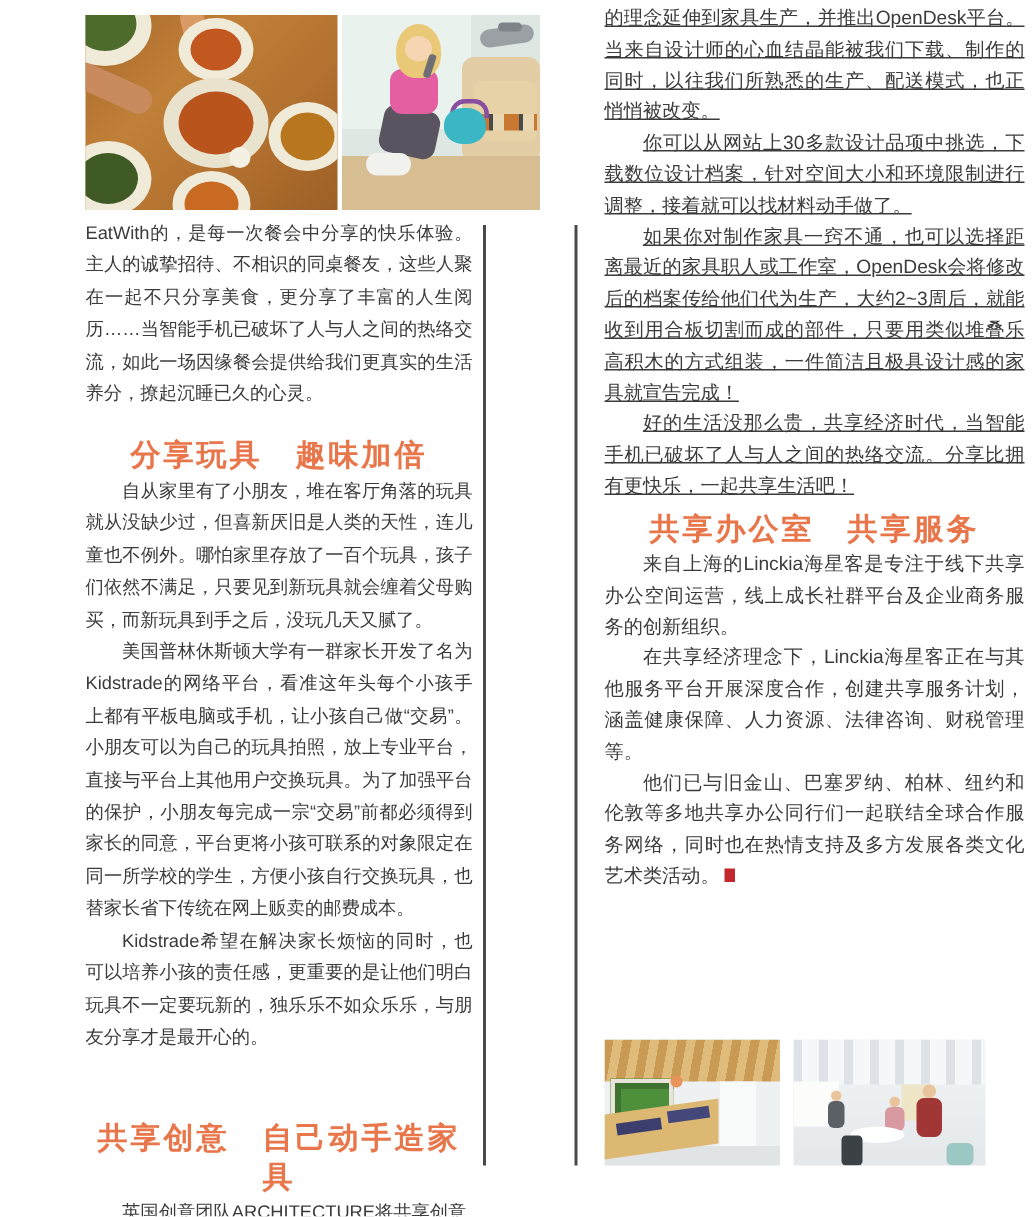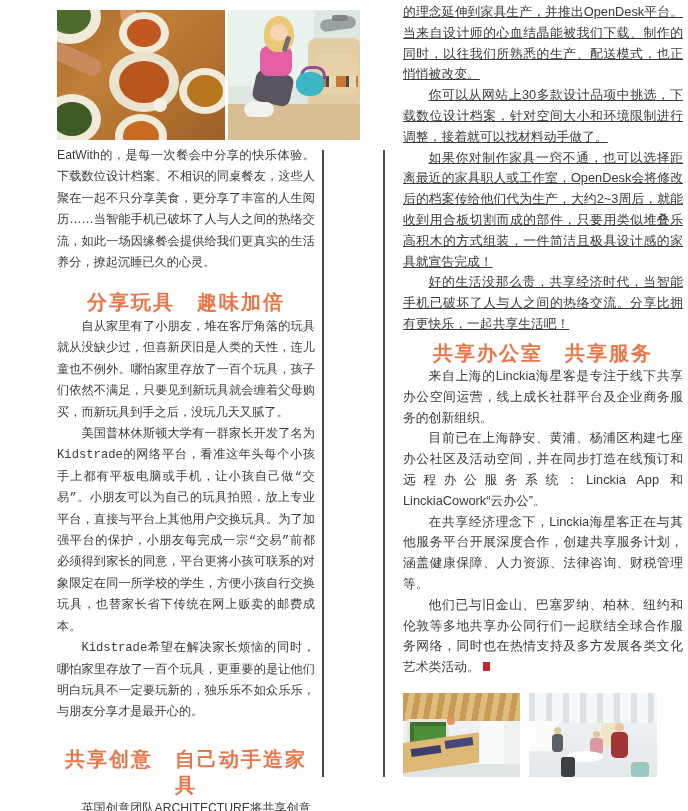--- a/index.html
+++ b/index.html
@@ -139,46 +139,45 @@
     <div class="pg-face"></div>
     <div class="pg-mic"></div>
     <div class="pg-toyhandle"></div>
     <div class="pg-toy"></div>
   </div>
 
   <div class="vrule left"></div>
   <div class="vrule right"></div>
 
   <div class="colblock col-left" style="top:145px;">
-    <p>EatWith的，是每一次餐会中分享的快乐体验。下载数位设计档案、不相识的同桌餐友，这些人聚在一起不只分享美食，更分享了丰富的人生阅历……当智能手机已破坏了人与人之间的热络交流，如此一场因缘餐会提供给我们更真实的生活养分，撩起沉睡已久的心灵。</p>
-  </div>
-
-  <div class="colblock col-left" style="top:291px;font-family:Liberation Mono, monospace;">
+    <p>EatWith的，是每一次餐会中分享的快乐体验。主人的诚挚招待、不相识的同桌餐友，这些人聚在一起不只分享美食，更分享了丰富的人生阅历……当智能手机已破坏了人与人之间的热络交流，如此一场因缘餐会提供给我们更真实的生活养分，撩起沉睡已久的心灵。</p>
+  </div>
+
+  <div class="colblock col-left" style="top:291px;">
     <p class="heading">分享玩具　趣味加倍</p>
     <p class="indent">自从家里有了小朋友，堆在客厅角落的玩具就从没缺少过，但喜新厌旧是人类的天性，连儿童也不例外。哪怕家里存放了一百个玩具，孩子们依然不满足，只要见到新玩具就会缠着父母购买，而新玩具到手之后，没玩几天又腻了。</p>
     <p class="indent">美国普林休斯顿大学有一群家长开发了名为Kidstrade的网络平台，看准这年头每个小孩手上都有平板电脑或手机，让小孩自己做“交易”。小朋友可以为自己的玩具拍照，放上专业平台，直接与平台上其他用户交换玩具。为了加强平台的保护，小朋友每完成一宗“交易”前都必须得到家长的同意，平台更将小孩可联系的对象限定在同一所学校的学生，方便小孩自行交换玩具，也替家长省下传统在网上贩卖的邮费成本。</p>
-    <p class="indent">Kidstrade希望在解决家长烦恼的同时，哪怕家里存放了一百个玩具，更重要的是让他们明白玩具不一定要玩新的，独乐乐不如众乐乐，与朋友分享才是最开心的。</p>
+    <p class="indent">Kidstrade希望在解决家长烦恼的同时，也可以培养小孩的责任感，更重要的是让他们明白玩具不一定要玩新的，独乐乐不如众乐乐，与朋友分享才是最开心的。</p>
   </div>
 
   <div class="colblock col-left" style="top:746px;">
     <p class="heading">共享创意　自己动手造家具</p>
     <p class="indent">英国创意团队ARCHITECTURE将共享创意</p>
   </div>
 
   <div class="colblock col-right" style="top:2px;text-decoration:underline;">
     <p>的理念延伸到家具生产，并推出OpenDesk平台。当来自设计师的心血结晶能被我们下载、制作的同时，以往我们所熟悉的生产、配送模式，也正悄悄被改变。</p>
     <p class="indent">你可以从网站上30多款设计品项中挑选，下载数位设计档案，针对空间大小和环境限制进行调整，接着就可以找材料动手做了。</p>
     <p class="indent">如果你对制作家具一窍不通，也可以选择距离最近的家具职人或工作室，OpenDesk会将修改后的档案传给他们代为生产，大约2~3周后，就能收到用合板切割而成的部件，只要用类似堆叠乐高积木的方式组装，一件简洁且极具设计感的家具就宣告完成！</p>
     <p class="indent">好的生活没那么贵，共享经济时代，当智能手机已破坏了人与人之间的热络交流。分享比拥有更快乐，一起共享生活吧！</p>
   </div>
 
   <div class="colblock col-right" style="top:340px;">
     <p class="heading">共享办公室　共享服务</p>
     <p class="indent">来自上海的Linckia海星客是专注于线下共享办公空间运营，线上成长社群平台及企业商务服务的创新组织。</p>
-    <p class="indent">目前已在上海静安、黄浦、杨浦区构建七座办公社区及活动空间，并在同步打造在线预订和远程办公服务系统：Linckia App 和LinckiaCowork“云办公”。</p>
     <p class="indent">在共享经济理念下，Linckia海星客正在与其他服务平台开展深度合作，创建共享服务计划，涵盖健康保障、人力资源、法律咨询、财税管理等。</p>
     <p class="indent"><span>他们已与旧金山、巴塞罗纳、柏林、纽约和伦敦等多地共享办公同行们一起联结全球合作服务网络，同时也在热情支持及多方发展各类文化艺术类活动。</span><span class="endmark"></span></p>
   </div>
 
   <div class="photo" id="photo-office1">
     <div class="po1-ceiling"></div>
     <div class="po1-corridor"></div>
     <div class="po1-greenwall"></div>
     <div class="po1-floor"></div>
     <div class="po1-bench"></div>

